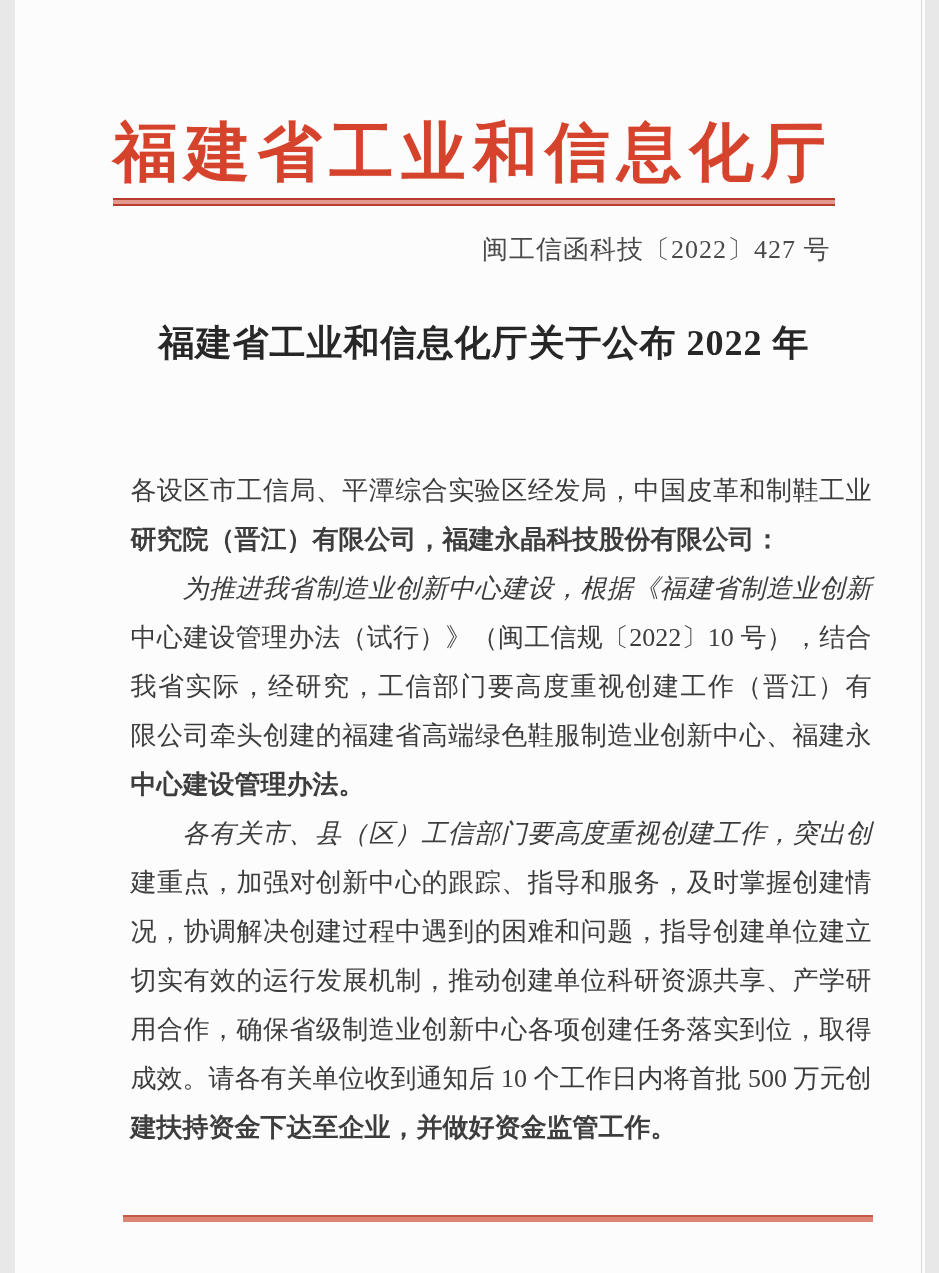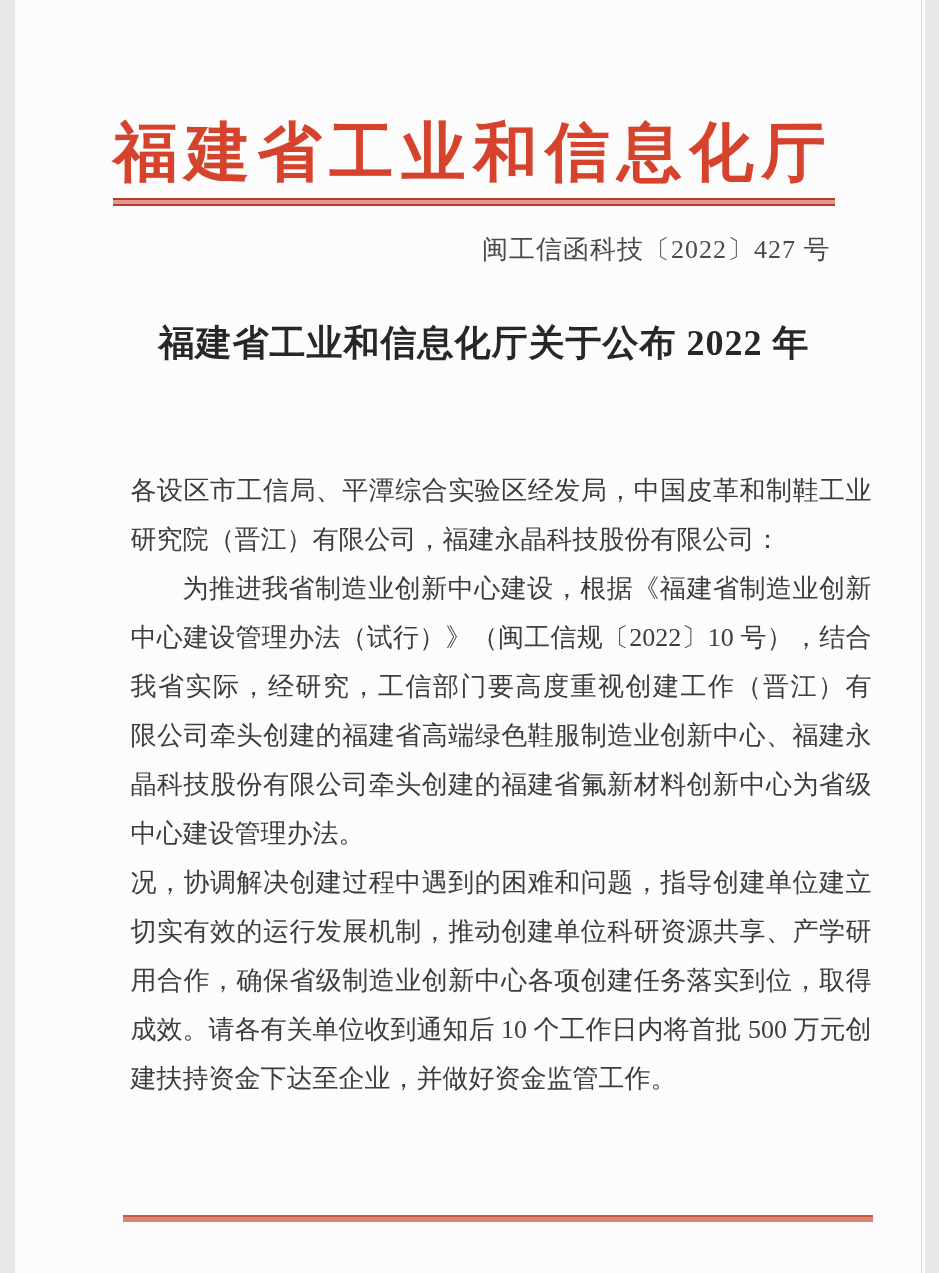--- a/index.html
+++ b/index.html
@@ -90,23 +90,25 @@
     color: #3d3d3d;
   }
   .body-line {
     text-align: justify;
     text-align-last: justify;
     white-space: nowrap;
   }
   .body-line.last {
     text-align: left;
     text-align-last: left;
+    font-weight: bold;
   }
   .body-line.indent {
     text-indent: 52px;
+    font-style: italic;
   }
   
   .bottom-rule {
     position: absolute;
     left: 108px;
     top: 1215px;
     width: 750px;
     height: 7px;
     background: linear-gradient(
       to bottom,
@@ -134,22 +136,23 @@
     <div>福建省工业和信息化厅关于公布 2022 年</div>
   </div>
 
   <div class="document-body">
       <div class="body-line">各设区市工信局、平潭综合实验区经发局，中国皮革和制鞋工业</div>
       <div class="body-line last">研究院（晋江）有限公司，福建永晶科技股份有限公司：</div>
       <div class="body-line indent">为推进我省制造业创新中心建设，根据《福建省制造业创新</div>
       <div class="body-line">中心建设管理办法（试行）》（闽工信规〔2022〕10 号），结合</div>
       <div class="body-line">我省实际，经研究，工信部门要高度重视创建工作（晋江）有</div>
       <div class="body-line">限公司牵头创建的福建省高端绿色鞋服制造业创新中心、福建永</div>
-      <div class="body-line">晶科技股份有限公司牵头创建的福建省氟新材料创新中心为省级</div>
       <div class="body-line last">中心建设管理办法。</div>
+      <div class="body-line indent">各有关市、县（区）工信部门要高度重视创建工作，突出创</div>
+      <div class="body-line">建重点，加强对创新中心的跟踪、指导和服务，及时掌握创建情</div>
       <div class="body-line">况，协调解决创建过程中遇到的困难和问题，指导创建单位建立</div>
       <div class="body-line">切实有效的运行发展机制，推动创建单位科研资源共享、产学研</div>
       <div class="body-line">用合作，确保省级制造业创新中心各项创建任务落实到位，取得</div>
       <div class="body-line">成效。请各有关单位收到通知后 10 个工作日内将首批 500 万元创</div>
       <div class="body-line last">建扶持资金下达至企业，并做好资金监管工作。</div>
     </div>
 
   <div class="bottom-rule"></div>
 
 </div>

